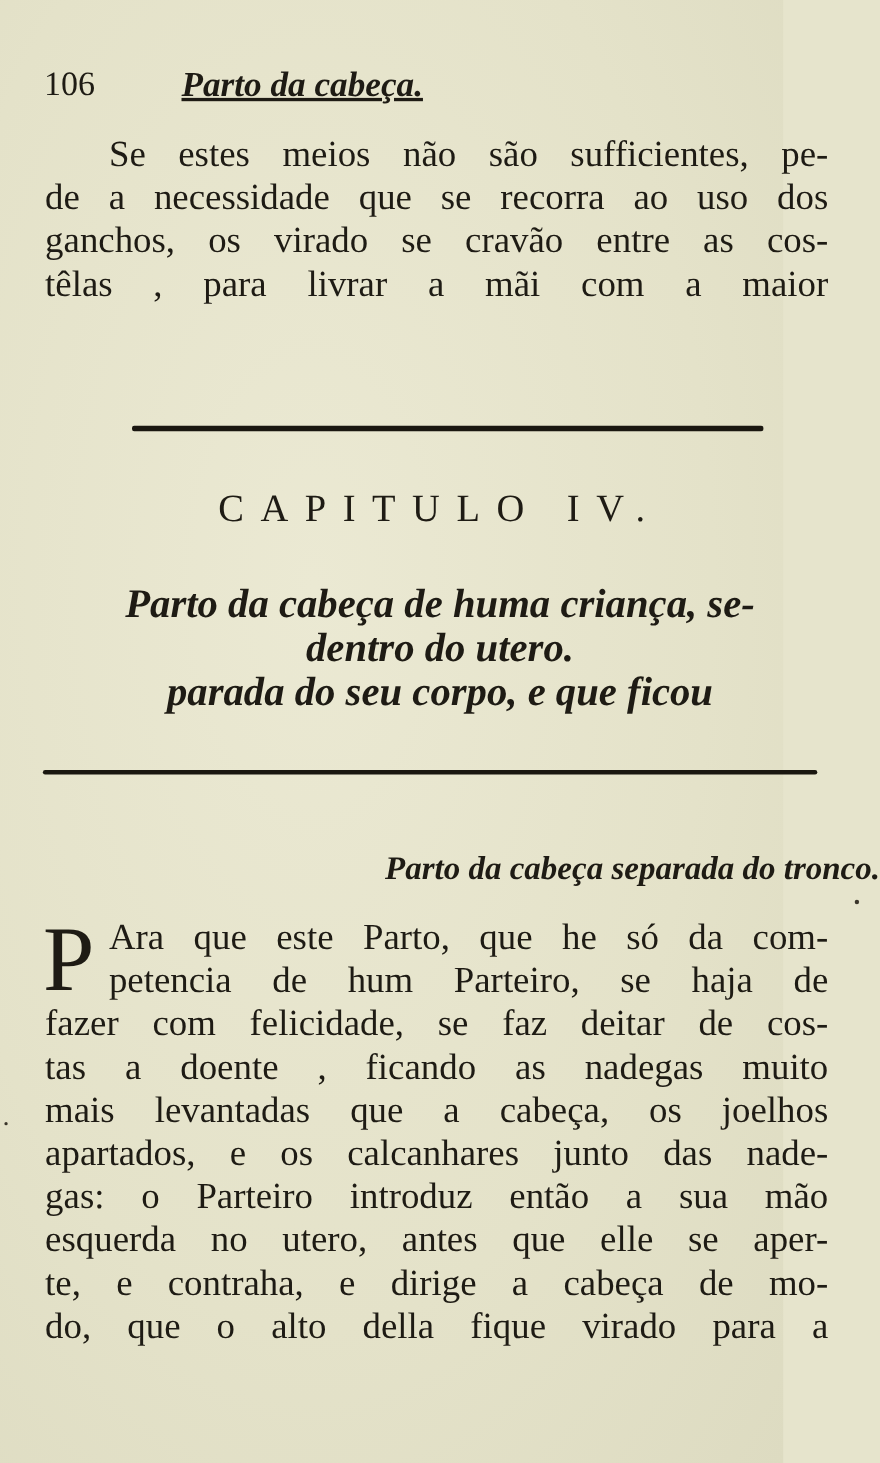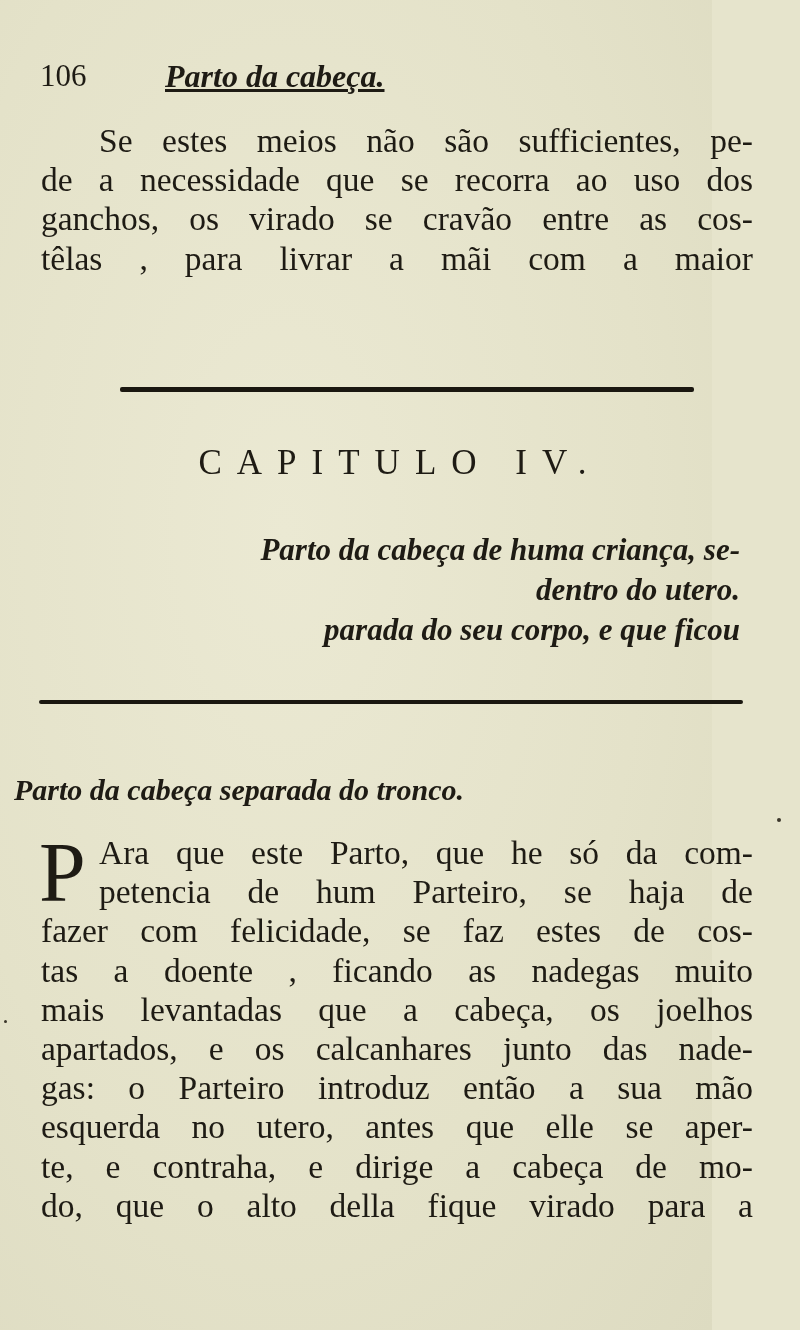--- a/index.html
+++ b/index.html
@@ -95,34 +95,34 @@
       font-family: "Liberation Serif", serif;
       font-size: 35px;
       letter-spacing: 15px;
       line-height: 44px;
     }
     .chapter-subtitle {
       position: absolute;
       top: 530px;
       left: 60px;
       width: 680px;
-      text-align: right;
+      text-align: center;
       font-family: "Liberation Serif", serif;
       font-style: italic;
       font-weight: bold;
-      font-size: 31px;
+      font-size: 37px;
       line-height: 40px;
     }
     .chapter-subtitle .line { display: block; }
     .section-heading {
       position: absolute;
       top: 770px;
       left: 0;
       width: 800px;
-      text-align: left;
+      text-align: right;
       font-family: "Liberation Serif", serif;
       font-style: italic;
       font-weight: bold;
       font-size: 30px;
       line-height: 40px;
       padding-left: 14px;
       box-sizing: border-box;
     }
     .para2 { top: 833px; }
     .drop-cap {
@@ -174,21 +174,21 @@
 
   <div class="rule rule-mid"></div>
 
   <div class="section-heading">Parto da cabeça separada do tronco.</div>
 
   <div class="drop-cap">P</div>
 
   <div class="text-block para2 indent-lines">
     <span class="line indented">Ara que este Parto, que he só da com-</span>
     <span class="line indented">petencia de hum Parteiro, se haja de</span>
-    <span class="line">fazer com felicidade, se faz estes de cos-</span>
+    <span class="line">fazer com felicidade, se faz deitar de cos-</span>
     <span class="line">tas a doente , ficando as nadegas muito</span>
     <span class="line">mais levantadas que a cabeça, os joelhos</span>
     <span class="line">apartados, e os calcanhares junto das nade-</span>
     <span class="line">gas: o Parteiro introduz então a sua mão</span>
     <span class="line">esquerda no utero, antes que elle se aper-</span>
     <span class="line">te, e contraha, e dirige a cabeça de mo-</span>
     <span class="line">do, que o alto della fique virado para a</span>
   </div>
 
   <div class="speck" style="left:777px; top:818px;"></div>

